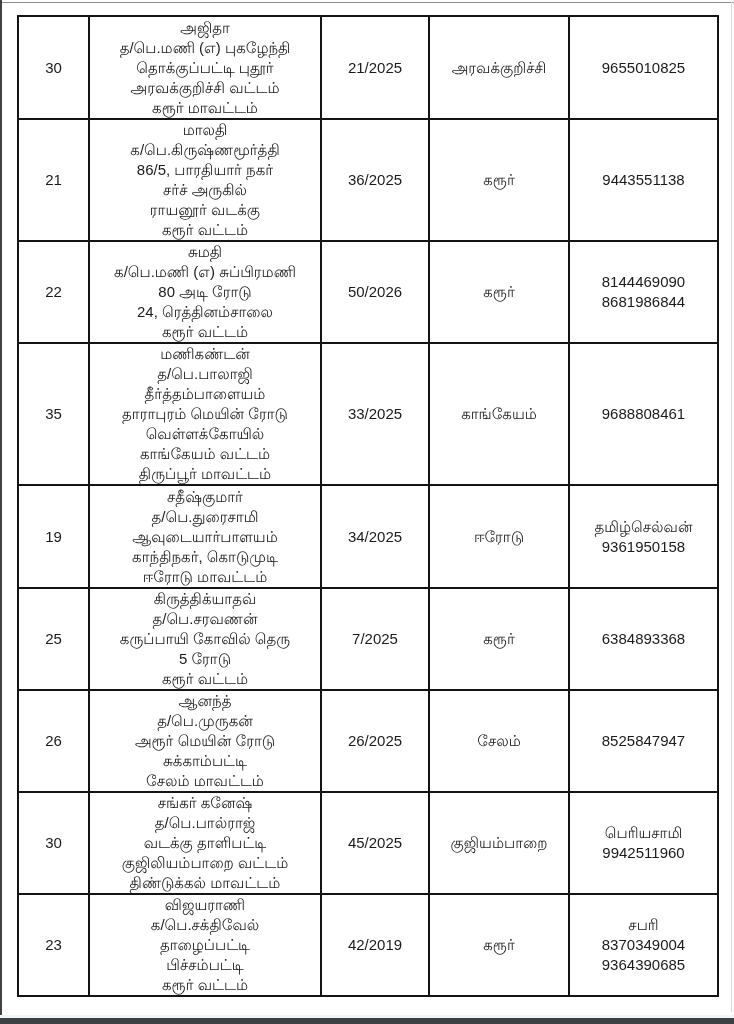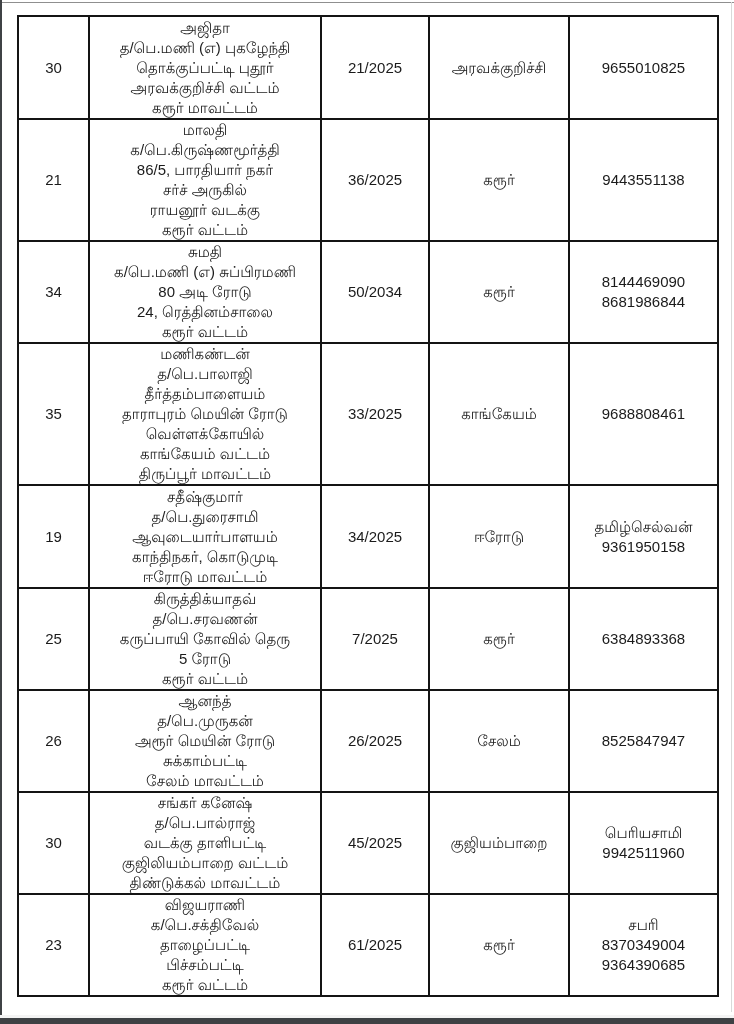--- a/index.html
+++ b/index.html
@@ -78,27 +78,27 @@
 க/பெ.கிருஷ்ணமூர்த்தி
 86/5, பாரதியார் நகர்
 சர்ச் அருகில்
 ராயனூர் வடக்கு
 கரூர் வட்டம்</td>
       <td>36/2025</td>
       <td>கரூர்</td>
       <td>9443551138</td>
     </tr>
     <tr>
-      <td>34</td>
+      <td>22</td>
       <td>சுமதி
 க/பெ.மணி (எ) சுப்பிரமணி
 80 அடி ரோடு
 24, ரெத்தினம்சாலை
 கரூர் வட்டம்</td>
-      <td>50/2034</td>
+      <td>50/2026</td>
       <td>கரூர்</td>
       <td>8144469090
 8681986844</td>
     </tr>
     <tr>
       <td>35</td>
       <td>மணிகண்டன்
 த/பெ.பாலாஜி
 தீர்த்தம்பாளையம்
 தாராபுரம் மெயின் ரோடு
@@ -155,20 +155,20 @@
       <td>பெரியசாமி
 9942511960</td>
     </tr>
     <tr>
       <td>23</td>
       <td>விஜயராணி
 க/பெ.சக்திவேல்
 தாழைப்பட்டி
 பிச்சம்பட்டி
 கரூர் வட்டம்</td>
-      <td>61/2025</td>
+      <td>42/2019</td>
       <td>கரூர்</td>
       <td>சபரி
 8370349004
 9364390685</td>
     </tr>
   </tbody>
 </table>
 
 </body></html>

